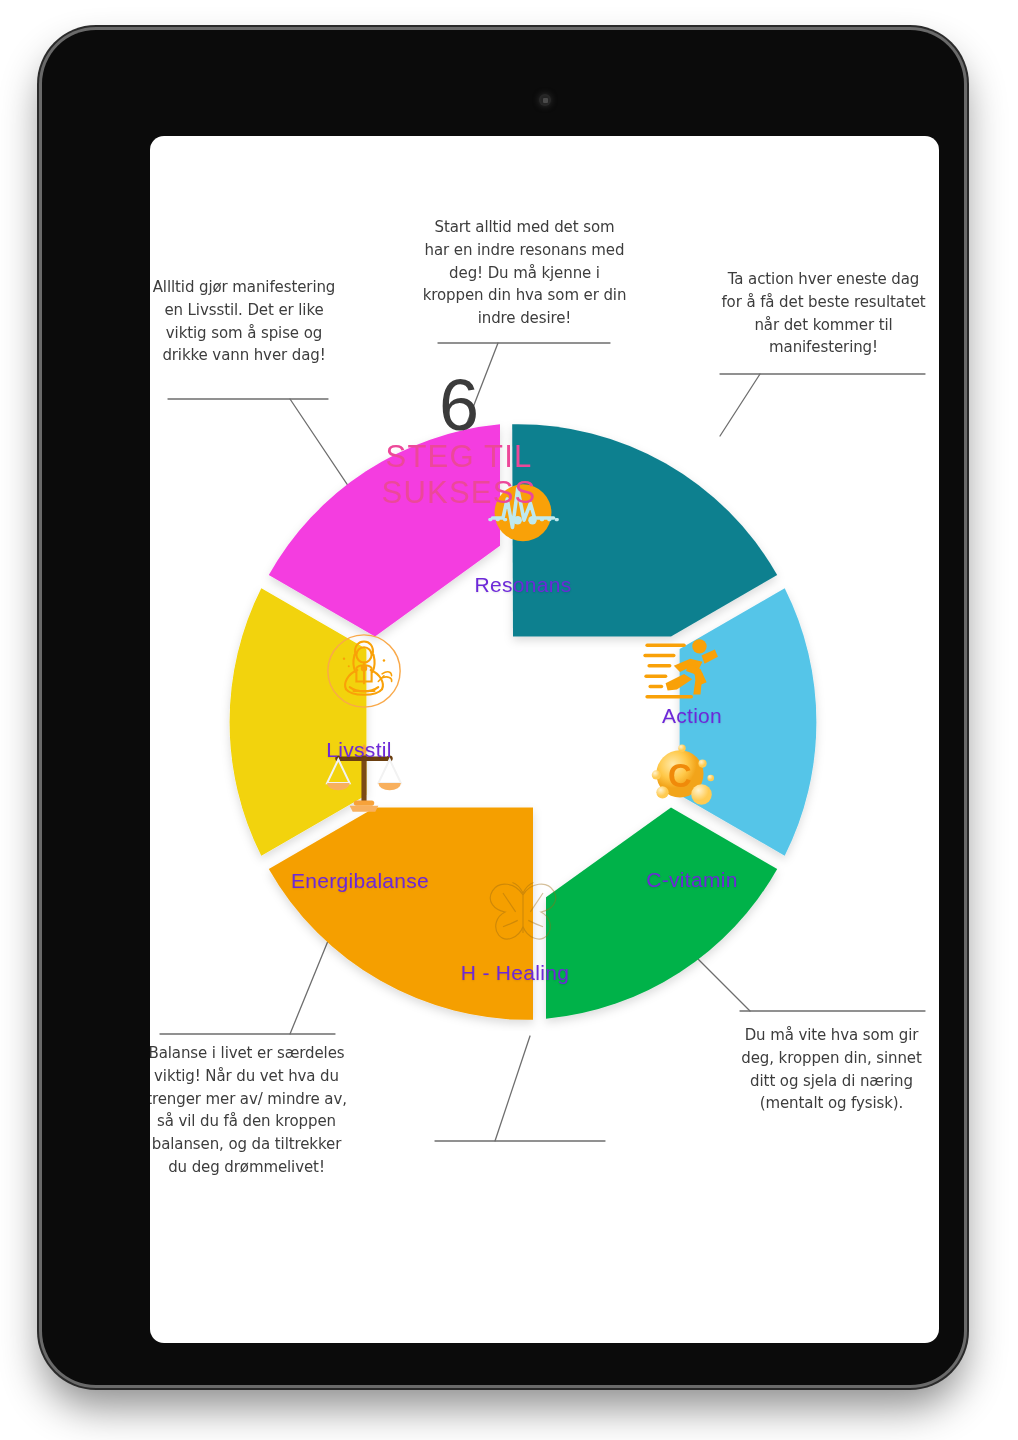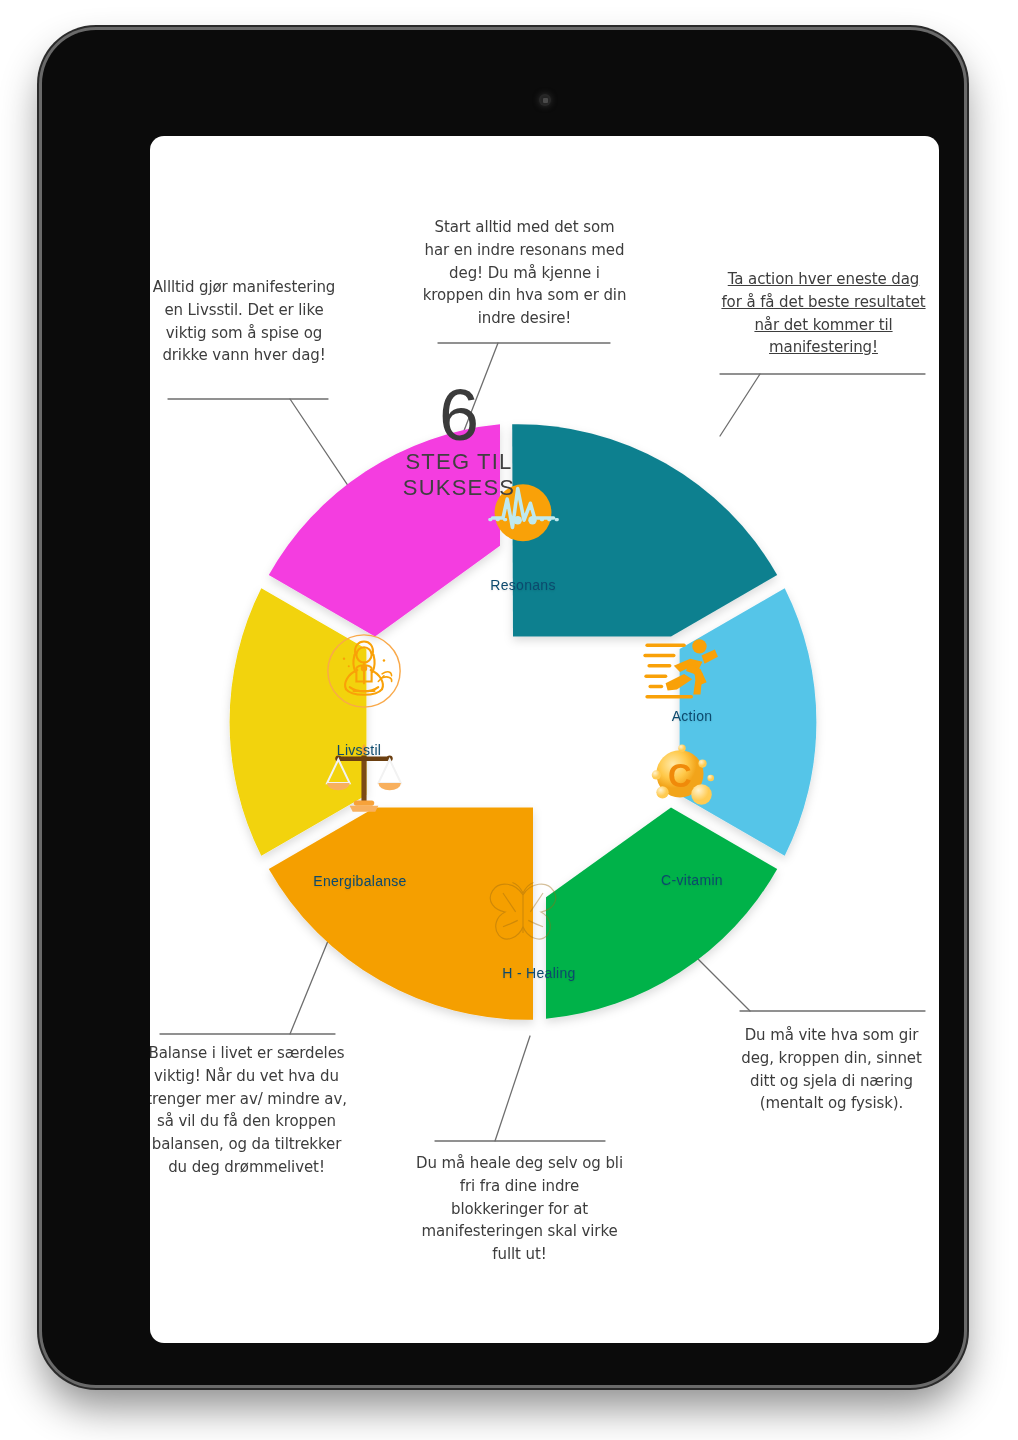--- a/index.html
+++ b/index.html
@@ -53,22 +53,22 @@
   
   #wheel {
     position: absolute;
     left: 64px; top: 277px;
     width: 618px; height: 618px;
   }
   #wheel svg { display: block; width: 618px; height: 618px; }
 
   .seg-label {
     position: absolute;
-    color: #0c4a6e;
-    font-size: 14px;
+    color: #6d28d9;
+    font-size: 21px;
     font-weight: 400;
     letter-spacing: .3px;
     white-space: nowrap;
     transform: translate(-50%, -50%);
     text-shadow: 0 1px 2px rgba(0,0,0,0.10);
   }
   .seg-icon {
     position: absolute;
     transform: translate(-50%, -50%);
     width: 78px; height: 78px;
@@ -87,25 +87,25 @@
     color: #4a4a4a;
   }
   #center-num {
     font-size: 72px;
     font-weight: 300;
     line-height: 0.95;
     color: #3b3b3b;
     font-family: "Liberation Sans", sans-serif;
   }
   .center-sub {
-    font-size: 22px;
+    font-size: 31px;
     font-weight: 300;
     letter-spacing: 1.2px;
     line-height: 1.16;
-    color: #404040;
+    color: #ec4899;
   }
 
   
   .callout {
     position: absolute;
     color: #3d3d3d;
     font-size: 15px;
     line-height: 1.52;
     text-align: center;
     font-family: "DejaVu Sans", sans-serif;
@@ -322,51 +322,48 @@
                 <path d="M60 44 C66 40 70 42 70 46"></path>
                 <path d="M60 48 C66 46 71 48 70 52"></path>
                 <path d="M62 46 L56 52"></path>
               </g>
             </svg>
           </div>
 
           <div class="seg-label" style="left:309px; top:172px;">Resonans</div>
           <div class="seg-label" style="left:478px; top:303px;">Action</div>
           <div class="seg-label" style="left:478px; top:467px;">C-vitamin</div>
-          <div class="seg-label" style="left:325px; top:560px;text-align:right;">H - Healing</div>
+          <div class="seg-label" style="left:301px; top:560px;text-align:right;">H - Healing</div>
           <div class="seg-label" style="left:146px; top:468px;">Energibalanse</div>
           <div class="seg-label" style="left:145px; top:337px;">Livsstil</div>
         </div>
 
         <div id="center-text">
           <div id="center-num">6</div>
           <div class="center-sub">STEG TIL</div>
           <div class="center-sub">SUKSESS</div>
         </div>
 
         <div class="callout" style="left:272px; top:80px; width:205px;">
           <p>Start alltid med det som har en indre resonans med deg! Du må kjenne i kroppen din hva som er din indre desire!</p>
         </div>
 
         <div class="callout" style="left:-6px; top:140px; width:200px;">
           <p>Allltid gjør manifestering en Livsstil. Det er like viktig som å spise og drikke vann hver dag!</p>
         </div>
 
-        <div class="callout" style="left:570px; top:132px; width:207px;text-decoration:underline;">
+        <div class="callout" style="left:570px; top:132px; width:207px;">
           <p>Ta action hver eneste dag for å få det beste resultatet når det kommer til manifestering!</p>
         </div>
 
         <div class="callout" style="left:578px; top:888px; width:207px;">
           <p>Du må vite hva som gir deg, kroppen din, sinnet ditt og sjela di næring (mentalt og fysisk).</p>
         </div>
 
         <div class="callout" style="left:-4px; top:906px; width:201px;">
           <p>Balanse i livet er særdeles viktig! Når du vet hva du trenger mer av/ mindre av, så vil du få den kroppen balansen, og da tiltrekker du deg drømmelivet!</p>
         </div>
 
-        <div class="callout" style="left:262px; top:1016px; width:215px;">
-          <p>Du må heale deg selv og bli fri fra dine indre blokkeringer for at manifesteringen skal virke fullt ut!</p>
-        </div>
 
       </div>
     </div>
   </div>
 </div>
 
 </body></html>

